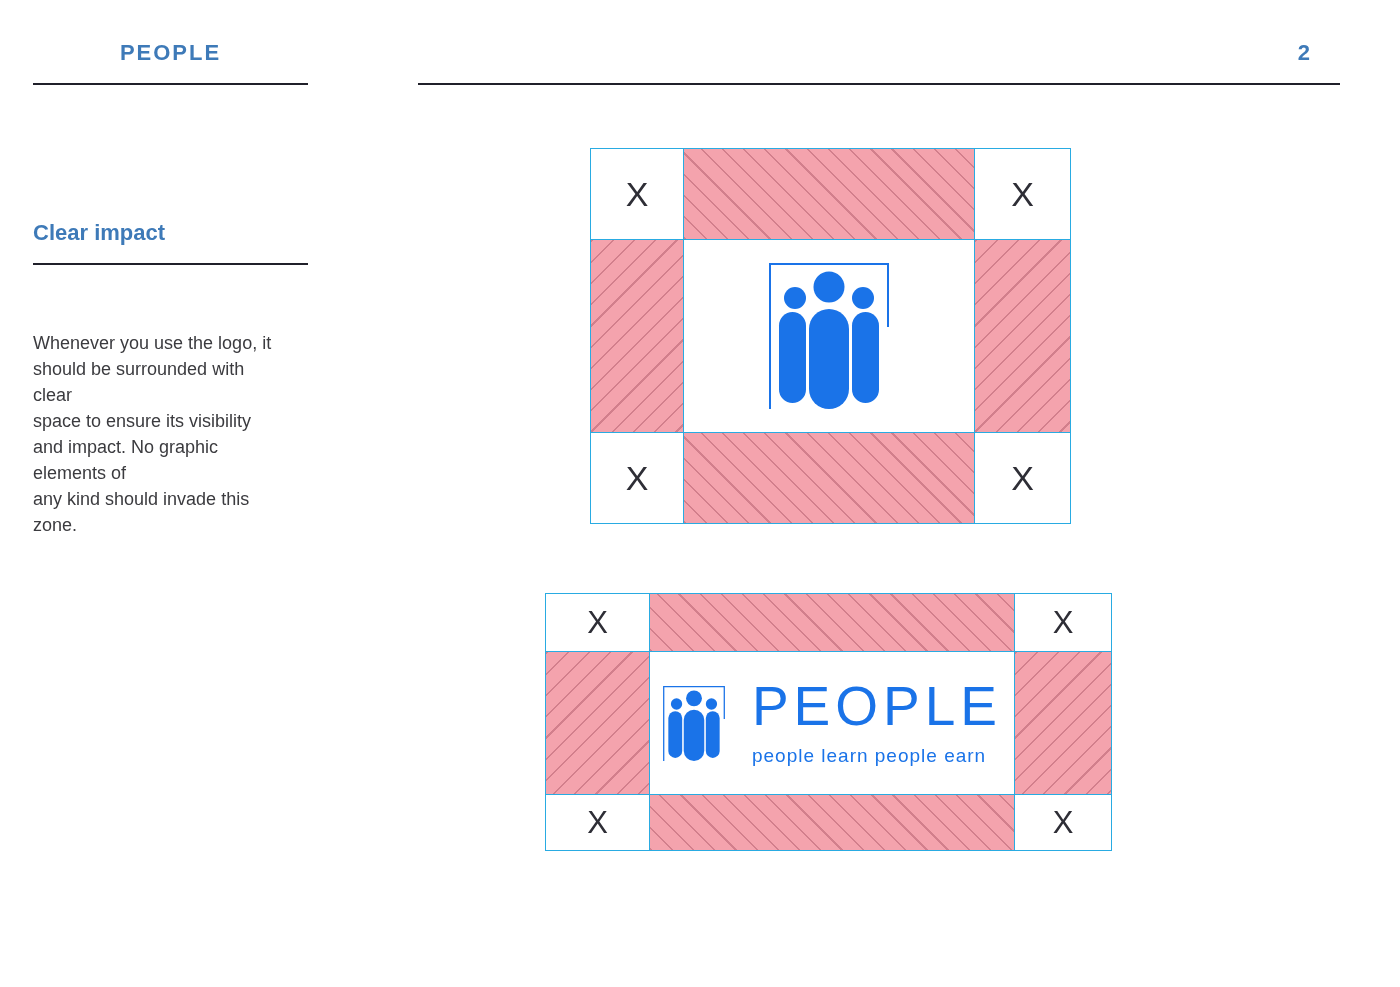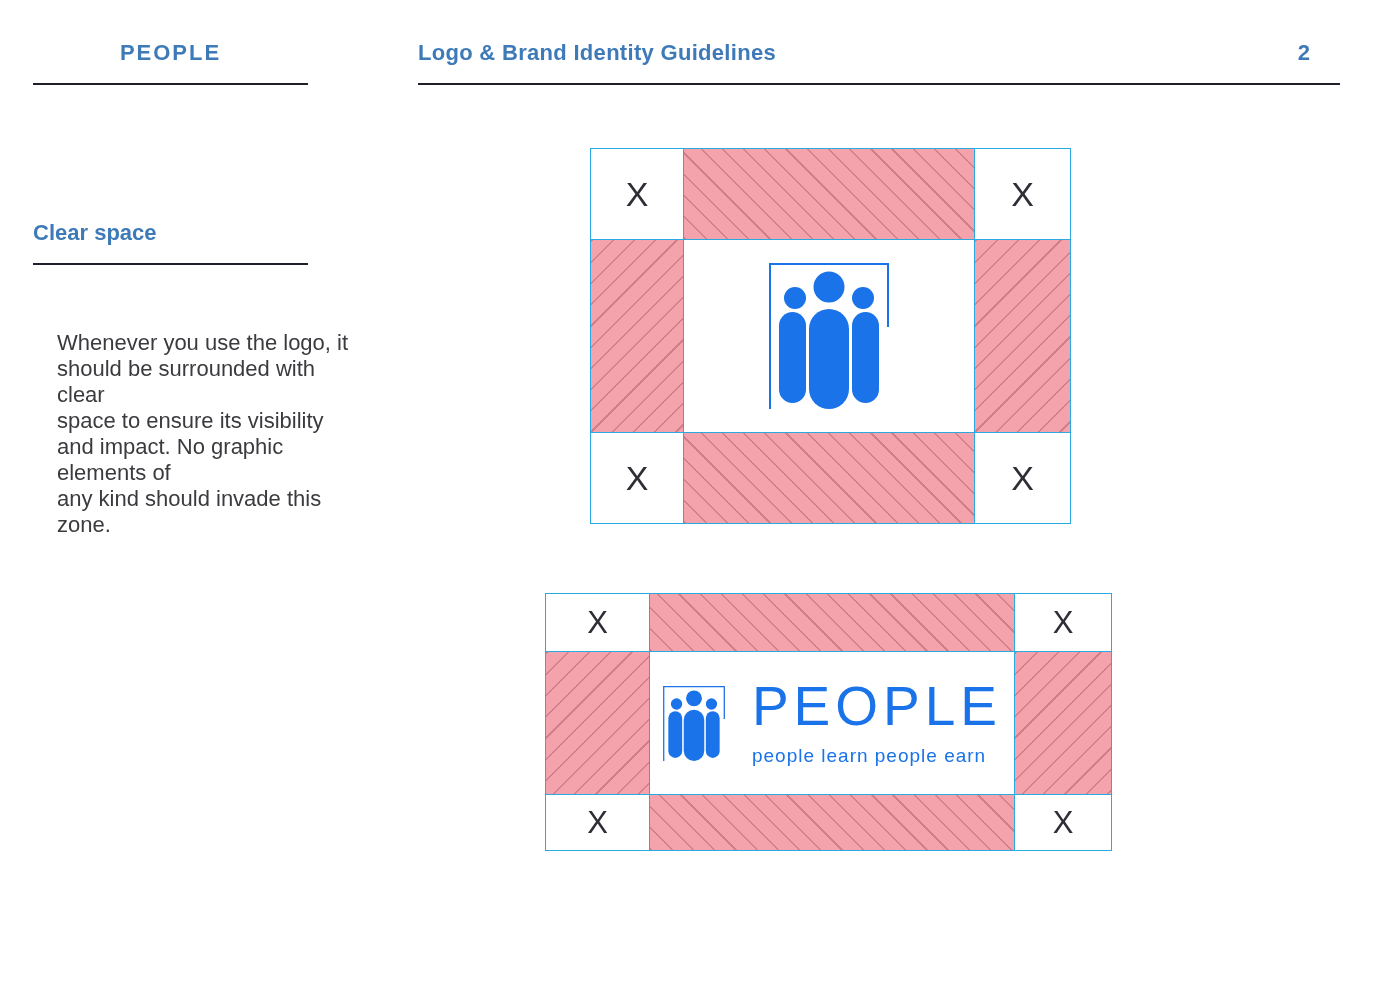--- a/index.html
+++ b/index.html
@@ -16,23 +16,22 @@
 
   .rule { position:absolute; height:2px; background:#20202a; }
   .brand-rule   { left:33px;  top:83px;  width:275px; }
   .title-rule   { left:418px; top:83px;  width:949px; }
   .section-rule { left:33px;  top:263px; width:275px; }
 
   
   .section-heading { position:absolute; left:33px; top:220px; color:#3e7ab8; font-size:22px; font-weight:600; }
   .section-body {
     position:absolute; left:33px; top:330px; width:300px;
-    font-size:22px; line-height:26px; color:#3b3b3f; font-weight:500;
+    font-size:18px; line-height:26px; color:#3b3b3f; font-weight:500;
     white-space:pre-line;
-    margin-left:24px;
   }
 
   
   .clear-grid {
     position:absolute; display:grid; gap:1px;
     background:#29abe2; border:1px solid #29abe2;
   }
   #diagram-icon   { left:590px; top:148px; grid-template-columns:92px 290px 95px;  grid-template-rows:90px 192px 90px; }
   #diagram-lockup { left:545px; top:593px; grid-template-columns:103px 364px 96px; grid-template-rows:57px 142px 55px; }
 
@@ -55,25 +54,24 @@
   .wordmark { font-size:55px; letter-spacing:5px; color:#1a73e8; font-weight:500; line-height:1; }
   .tagline  { font-size:19px; letter-spacing:1px; color:#1a73e8; font-weight:500; margin-top:11px; }
 </style>
 </head>
 <body>
 
 <div class="page">
 
   <div class="brand-name blue-head">PEOPLE</div>
   <div class="rule brand-rule"></div>
-  <div class="doc-title blue-head">Logo &amp; Brand Identity Guidelines</div>
   <div class="rule title-rule"></div>
   <div class="page-number blue-head">2</div>
 
-  <div class="section-heading">Clear space</div>
+  <div class="section-heading">Clear impact</div>
   <div class="rule section-rule"></div>
   <div class="section-body">Whenever you use the logo, it
 should be surrounded with
 clear
 space to ensure its visibility
 and impact. No graphic
 elements of
 any kind should invade this
 zone.</div>
 

